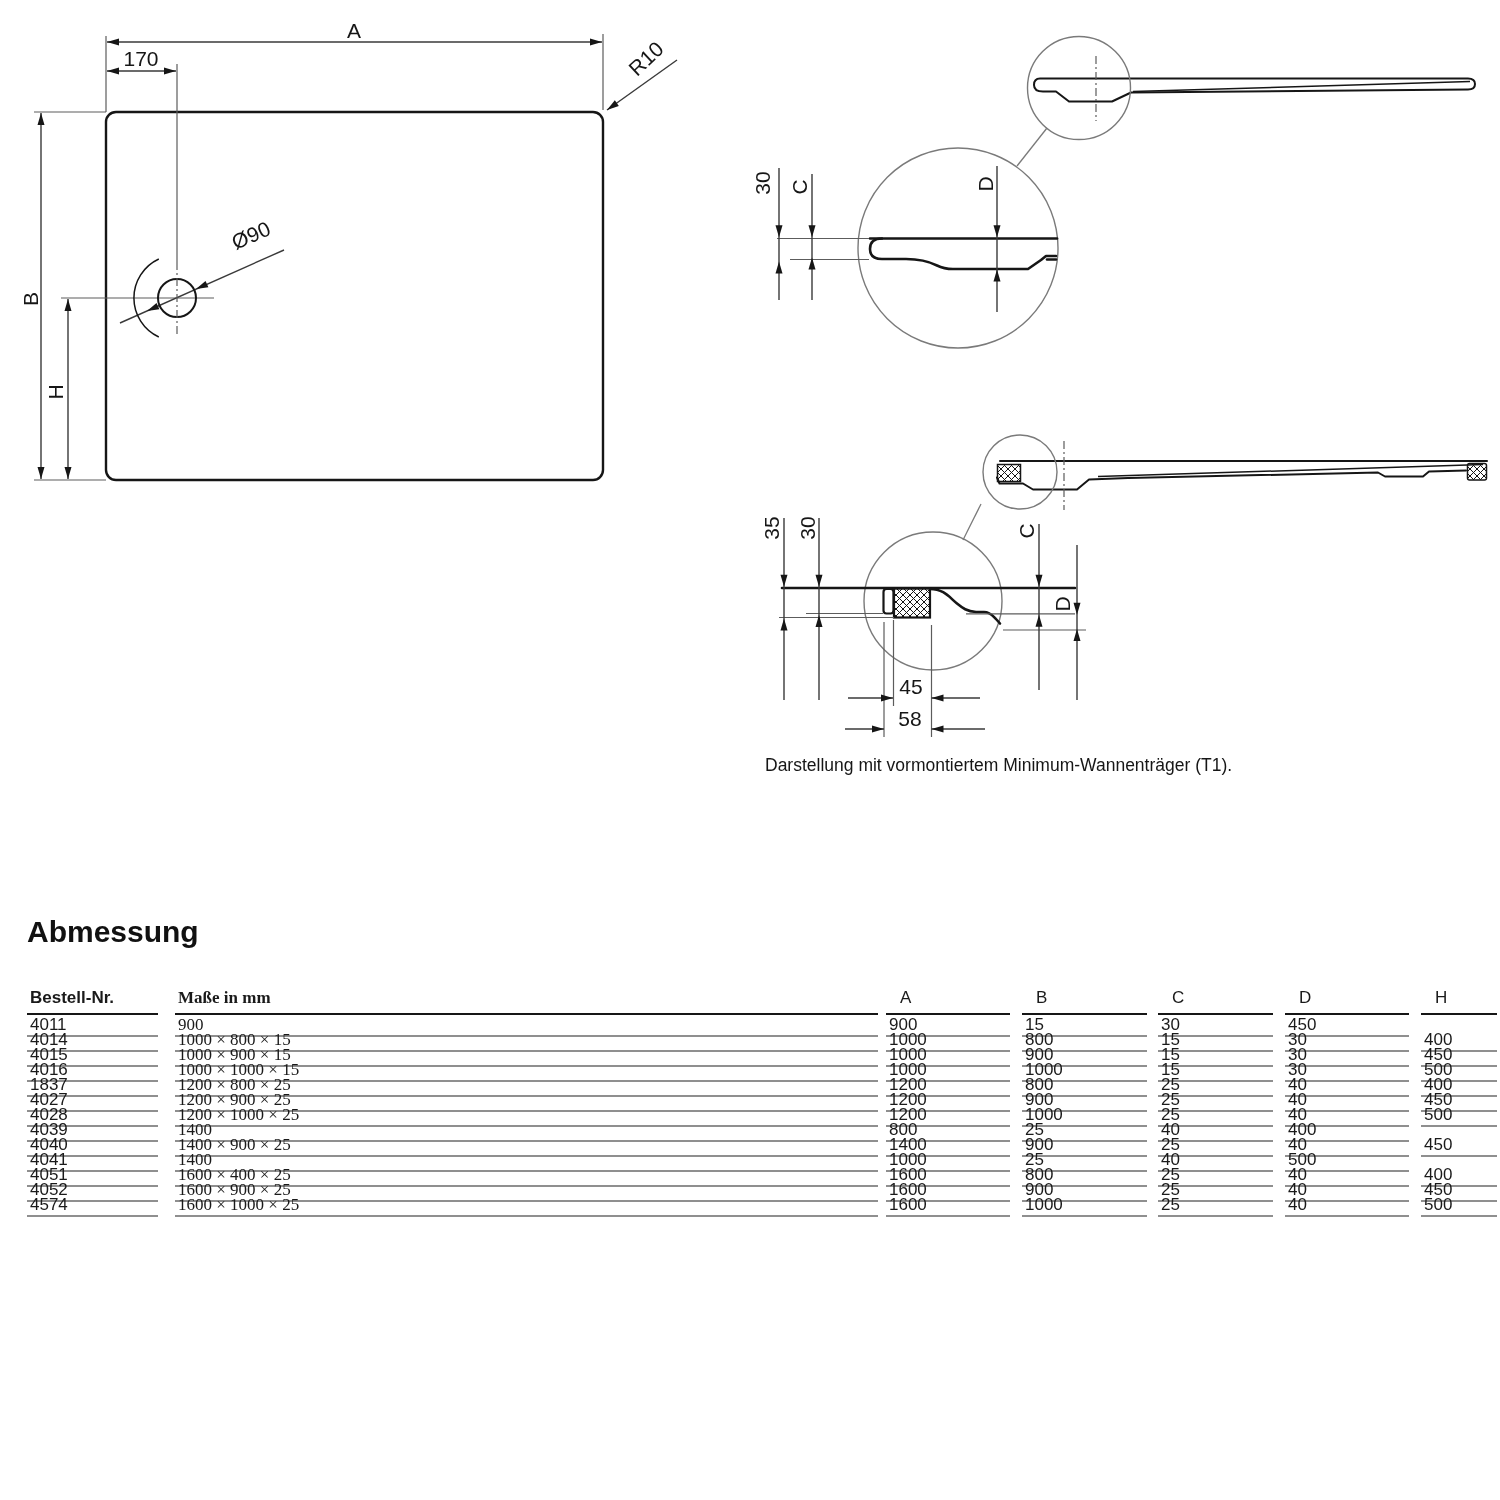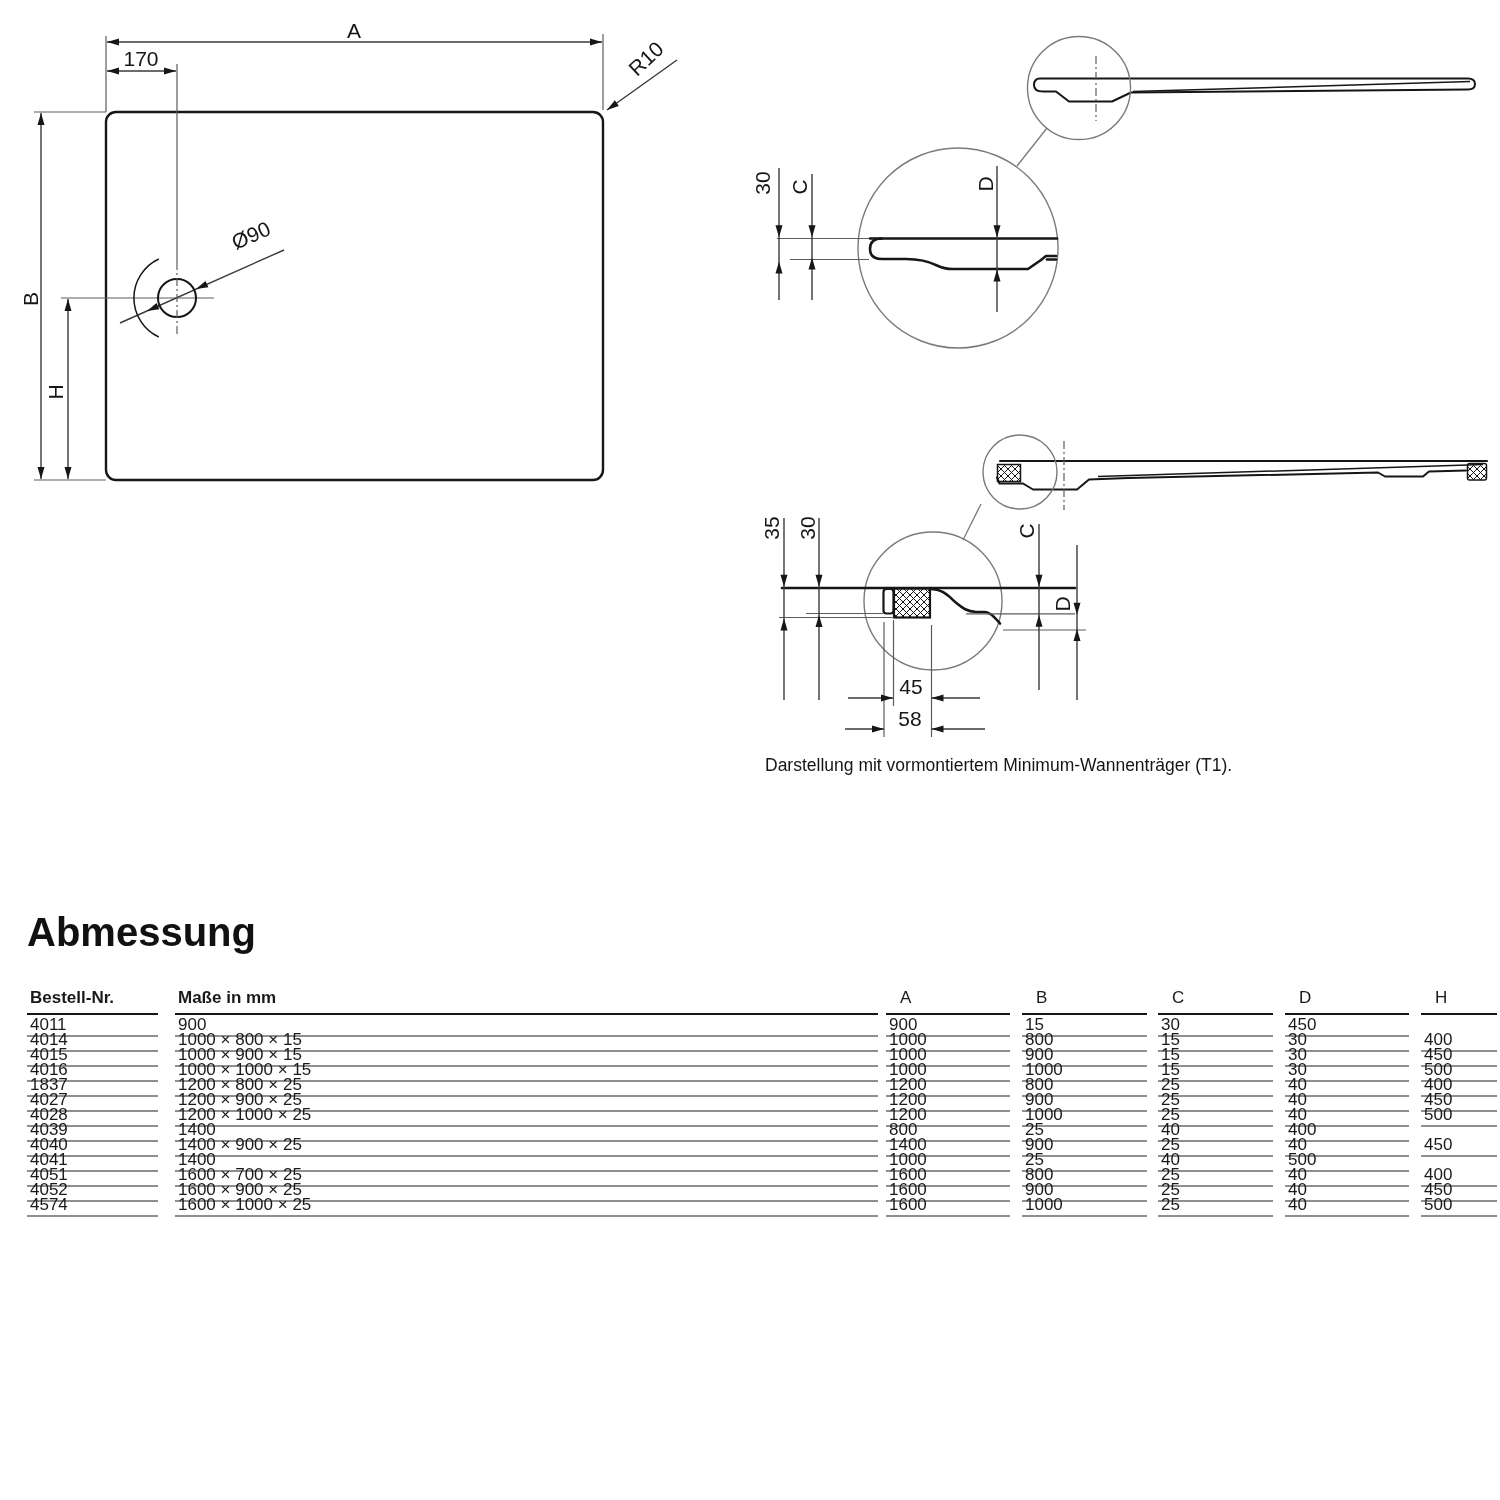--- a/index.html
+++ b/index.html
@@ -15,29 +15,29 @@
   .dim{stroke:#3a3a3a;stroke-width:1.4;fill:none;}
   .ext{stroke:#5c5c5c;stroke-width:1.2;fill:none;}
   .cl{stroke:#5c5c5c;stroke-width:1.2;fill:none;stroke-dasharray:8 3 2 3;}
   .detail{stroke:#7a7a7a;stroke-width:1.4;fill:none;}
   .conn{stroke:#7a7a7a;stroke-width:1.3;fill:none;}
   svg text{font-family:"Liberation Sans",sans-serif;fill:#161616;font-size:21px;}
   text.dimlbl{text-anchor:middle;}
   text.caption{font-size:17.5px;text-anchor:start;}
 
   
-  .section-title{margin:10px 0 0 27px;font-size:40px;line-height:34px;font-weight:700;color:#111;}
+  .section-title{margin:10px 0 0 27px;font-size:30px;line-height:34px;font-weight:700;color:#111;}
   .tbl{margin:36px 0 8px 27px;width:1470px;}
   .trow{display:grid;grid-template-columns:131px 17px 703px 8px 124px 12px 125px 11px 115px 12px 124px 12px 76px;height:15px;}
   .trow.thead{height:30px;}
   .tcell{display:flex;align-items:center;border-bottom:2px solid #8f8f8f;font-size:17px;color:#1a1a1a;padding-left:3px;white-space:nowrap;}
   .thead .tcell{border-bottom:2.5px solid #161616;font-weight:700;align-items:flex-end;padding-bottom:5px;}
   .thead .tcell:nth-child(n+3){font-weight:400;padding-left:14px;}
   .tcell:nth-child(1){grid-column:1;}
-  .tcell:nth-child(2){grid-column:3;}
+  .tcell:nth-child(2){grid-column:3;font-family:Liberation Serif, serif;}
   .tcell:nth-child(3){grid-column:5;}
   .tcell:nth-child(4){grid-column:7;}
   .tcell:nth-child(5){grid-column:9;}
   .tcell:nth-child(6){grid-column:11;}
   .tcell:nth-child(7){grid-column:13;}
 </style>
 </head>
 <body>
 
 <div class="page">
@@ -295,21 +295,21 @@
           <div class="trow">
             <div class="tcell">4041</div>
             <div class="tcell">1400</div>
             <div class="tcell">1000</div>
             <div class="tcell">25</div>
             <div class="tcell">40</div>
             <div class="tcell">500</div>
           </div>
           <div class="trow">
             <div class="tcell">4051</div>
-            <div class="tcell">1600 × 700 × 25</div>
+            <div class="tcell">1600 × 400 × 25</div>
             <div class="tcell">1600</div>
             <div class="tcell">800</div>
             <div class="tcell">25</div>
             <div class="tcell">40</div>
             <div class="tcell">400</div>
           </div>
           <div class="trow">
             <div class="tcell">4052</div>
             <div class="tcell">1600 × 900 × 25</div>
             <div class="tcell">1600</div>

